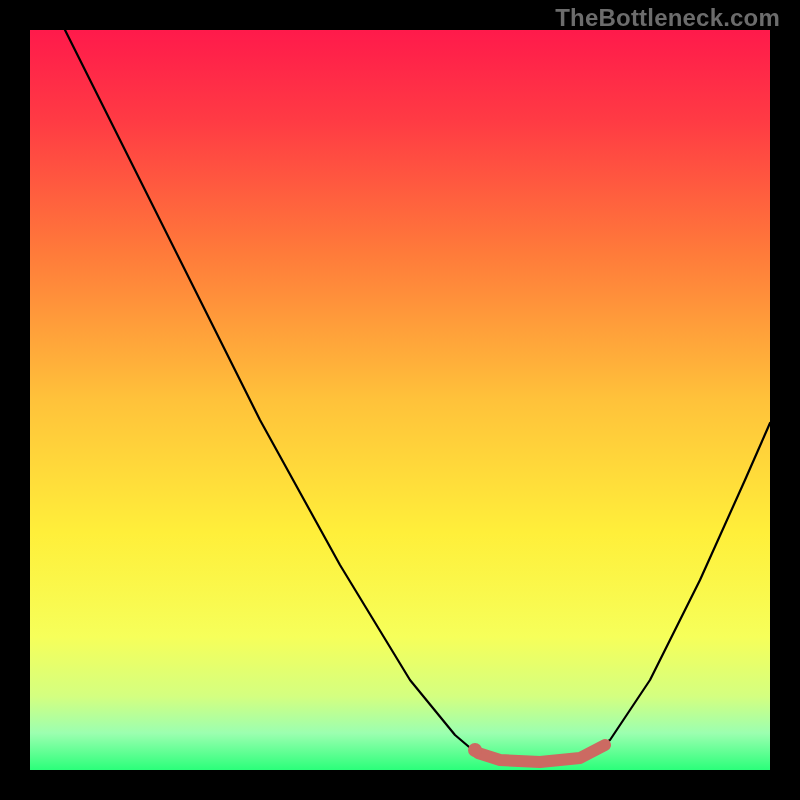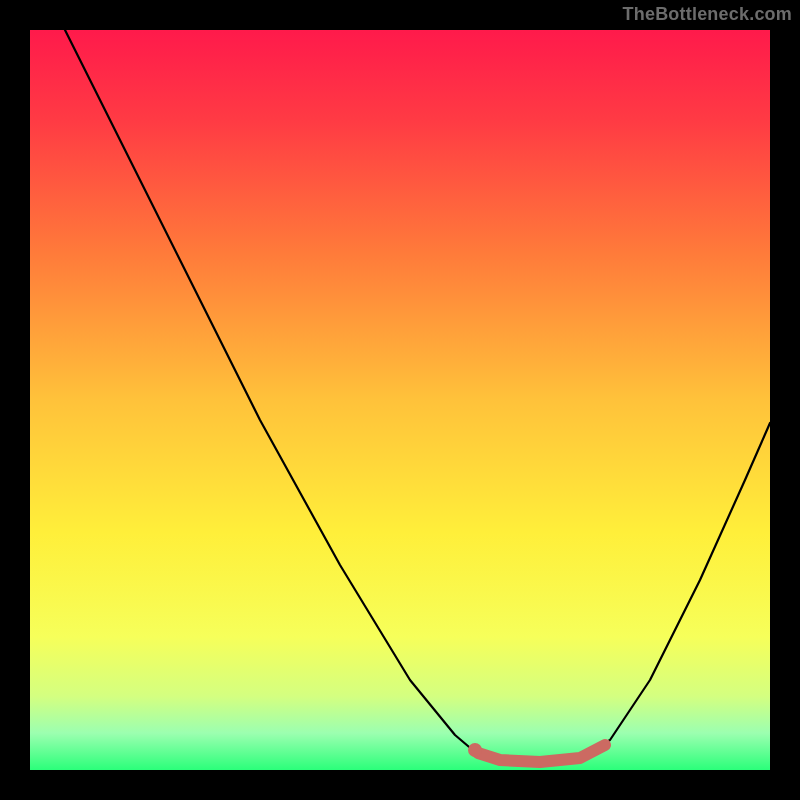--- a/index.html
+++ b/index.html
@@ -11,23 +11,23 @@
     overflow: hidden;
   }
   .container {
     position: relative;
     width: 800px;
     height: 800px;
   }
   .watermark {
     position: absolute;
     top: 4px;
-    right: 8px;
+    right: 20px;
     font-family: Arial, Helvetica, sans-serif;
-    font-size: 18px;
+    font-size: 24px;
     font-weight: bold;
     color: #6c6c6c;
     letter-spacing: 0.2px;
   }
   svg {
     display: block;
   }
 </style>
 </head>
 <body>

